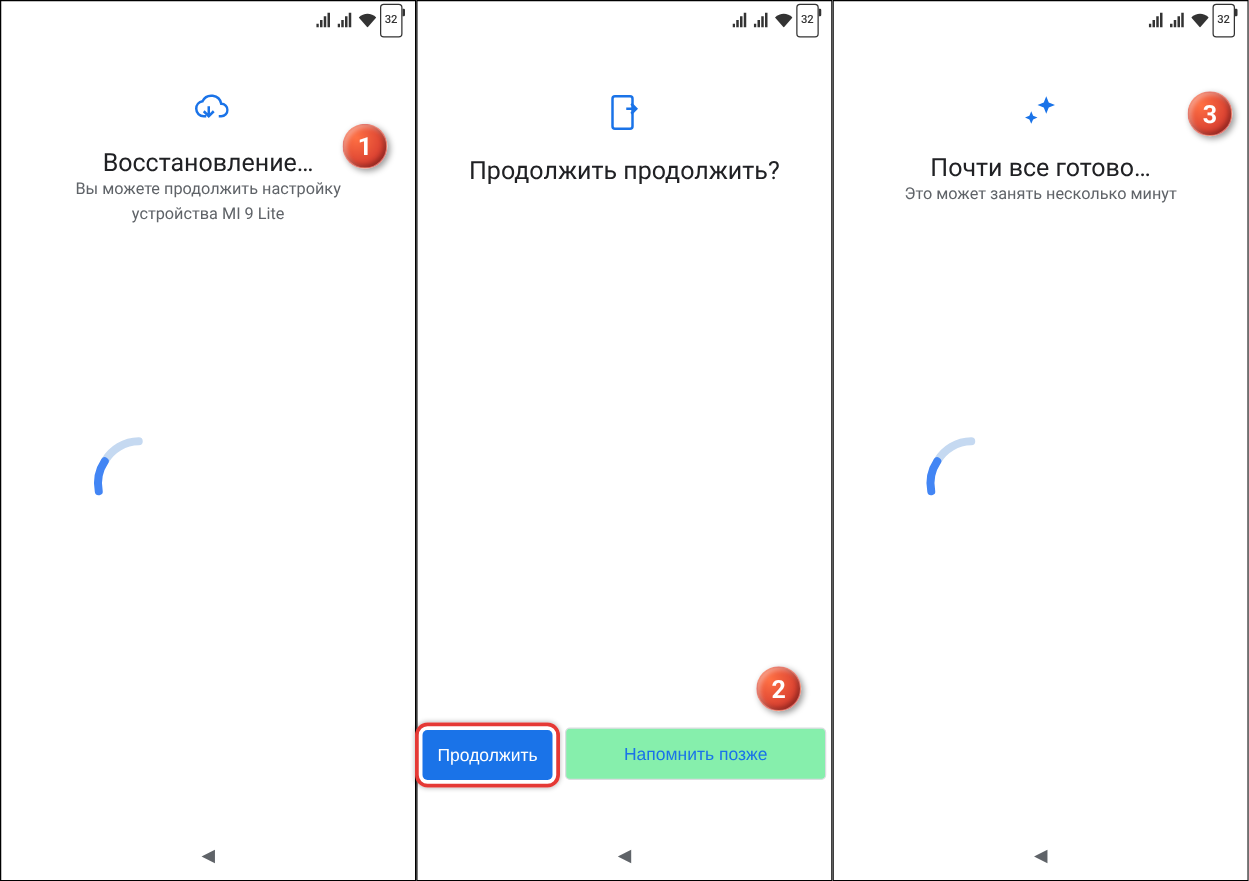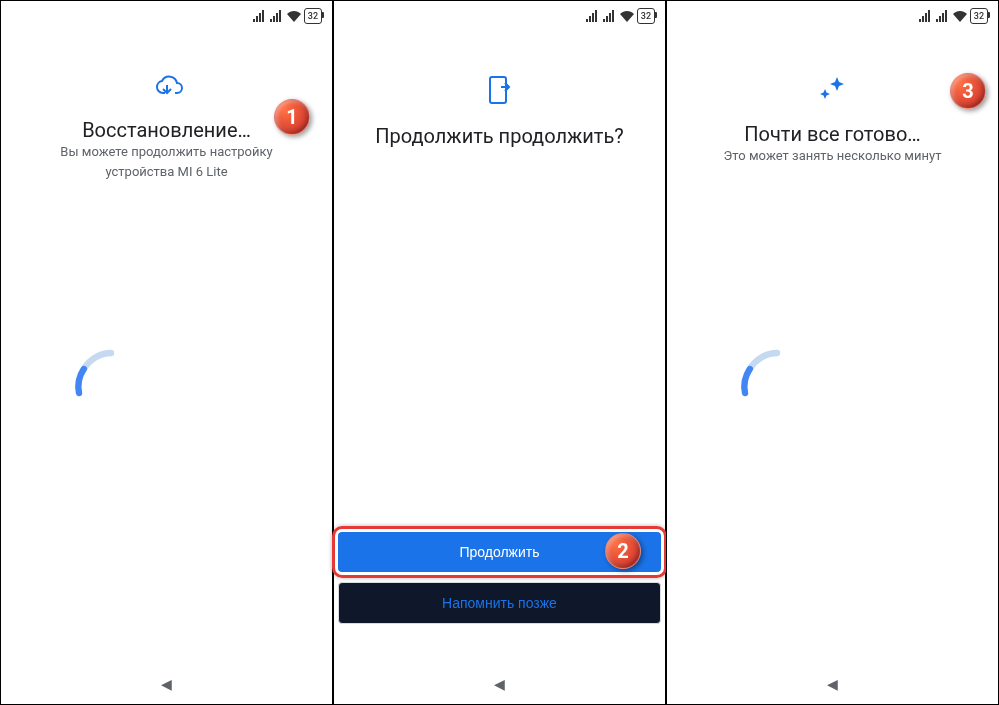--- a/index.html
+++ b/index.html
@@ -35,21 +35,21 @@
     .signal-icon, .wifi-icon {
       width: 14px;
       height: 12px;
     }
     .battery-container {
       display: flex;
       align-items: center;
       border: 1px solid #333;
       border-radius: 3px;
       padding: 0 3px;
-      height: 16px;
+      height: 27px;
       position: relative;
     }
     .battery-container::after {
       content: '';
       position: absolute;
       right: -3px;
       top: 3px;
       width: 2px;
       height: 6px;
       background: #333;
@@ -98,22 +98,23 @@
     @keyframes rotate {
       100% { transform: rotate(360deg); }
     }
     .buttons {
       position: absolute;
       bottom: 40px;
       left: 0;
       right: 0;
       padding: 0 4px;
       display: flex;
-      flex-direction: column;
+      flex-direction: row;
       gap: 10px;
+      align-items: flex-end;
     }
     .btn-wrapper {
       position: relative;
     }
     .btn-highlight {
       position: absolute;
       inset: -6px;
       border: 3px solid #e53935;
       border-radius: 10px;
       box-shadow: 0 0 4px rgba(0,0,0,0.3);
@@ -124,21 +125,21 @@
       color: #fff;
       border: none;
       border-radius: 4px;
       padding: 12px;
       font-size: 14px;
       font-weight: 500;
       cursor: pointer;
     }
     .btn-secondary {
       width: 100%;
-      background: #0f172a;
+      background: #86efac;
       color: #1a73e8;
       border: 1px solid #dadce0;
       border-radius: 4px;
       padding: 12px;
       font-size: 14px;
       font-weight: 500;
       cursor: pointer;
     }
     .nav-bar {
       height: 40px;
@@ -188,21 +189,21 @@
     </div>
   </div>
   <div class="content">
     <div class="icon-wrapper">
       <svg width="32" height="24" viewBox="0 0 32 24" fill="none" stroke="#1a73e8" stroke-width="2">
         <path d="M24 18h2a5 5 0 0 0 0-10 8 8 0 0 0-15-2 6 6 0 0 0-5 6 6 6 0 0 0 6 6h2"></path>
         <path d="M16 10v8M12 14l4 4 4-4"></path>
       </svg>
     </div>
     <div class="title">Восстановление…</div>
-    <div class="subtitle">Вы можете продолжить настройку устройства MI 6 Lite</div>
+    <div class="subtitle">Вы можете продолжить настройку устройства MI 9 Lite</div>
     <div class="spinner">
       <svg viewBox="0 0 50 50">
         <path fill="none" stroke="#c5d9f1" stroke-width="4" stroke-linecap="round" d="M25 5 A20 20 0 0 0 8 15"></path>
         <path fill="none" stroke="#4285f4" stroke-width="4" stroke-linecap="round" d="M8 15 A20 20 0 0 0 5 30"></path>
       </svg>
     </div>
   </div>
   <div class="nav-bar">
     <span class="nav-back">◀</span>
   </div>

